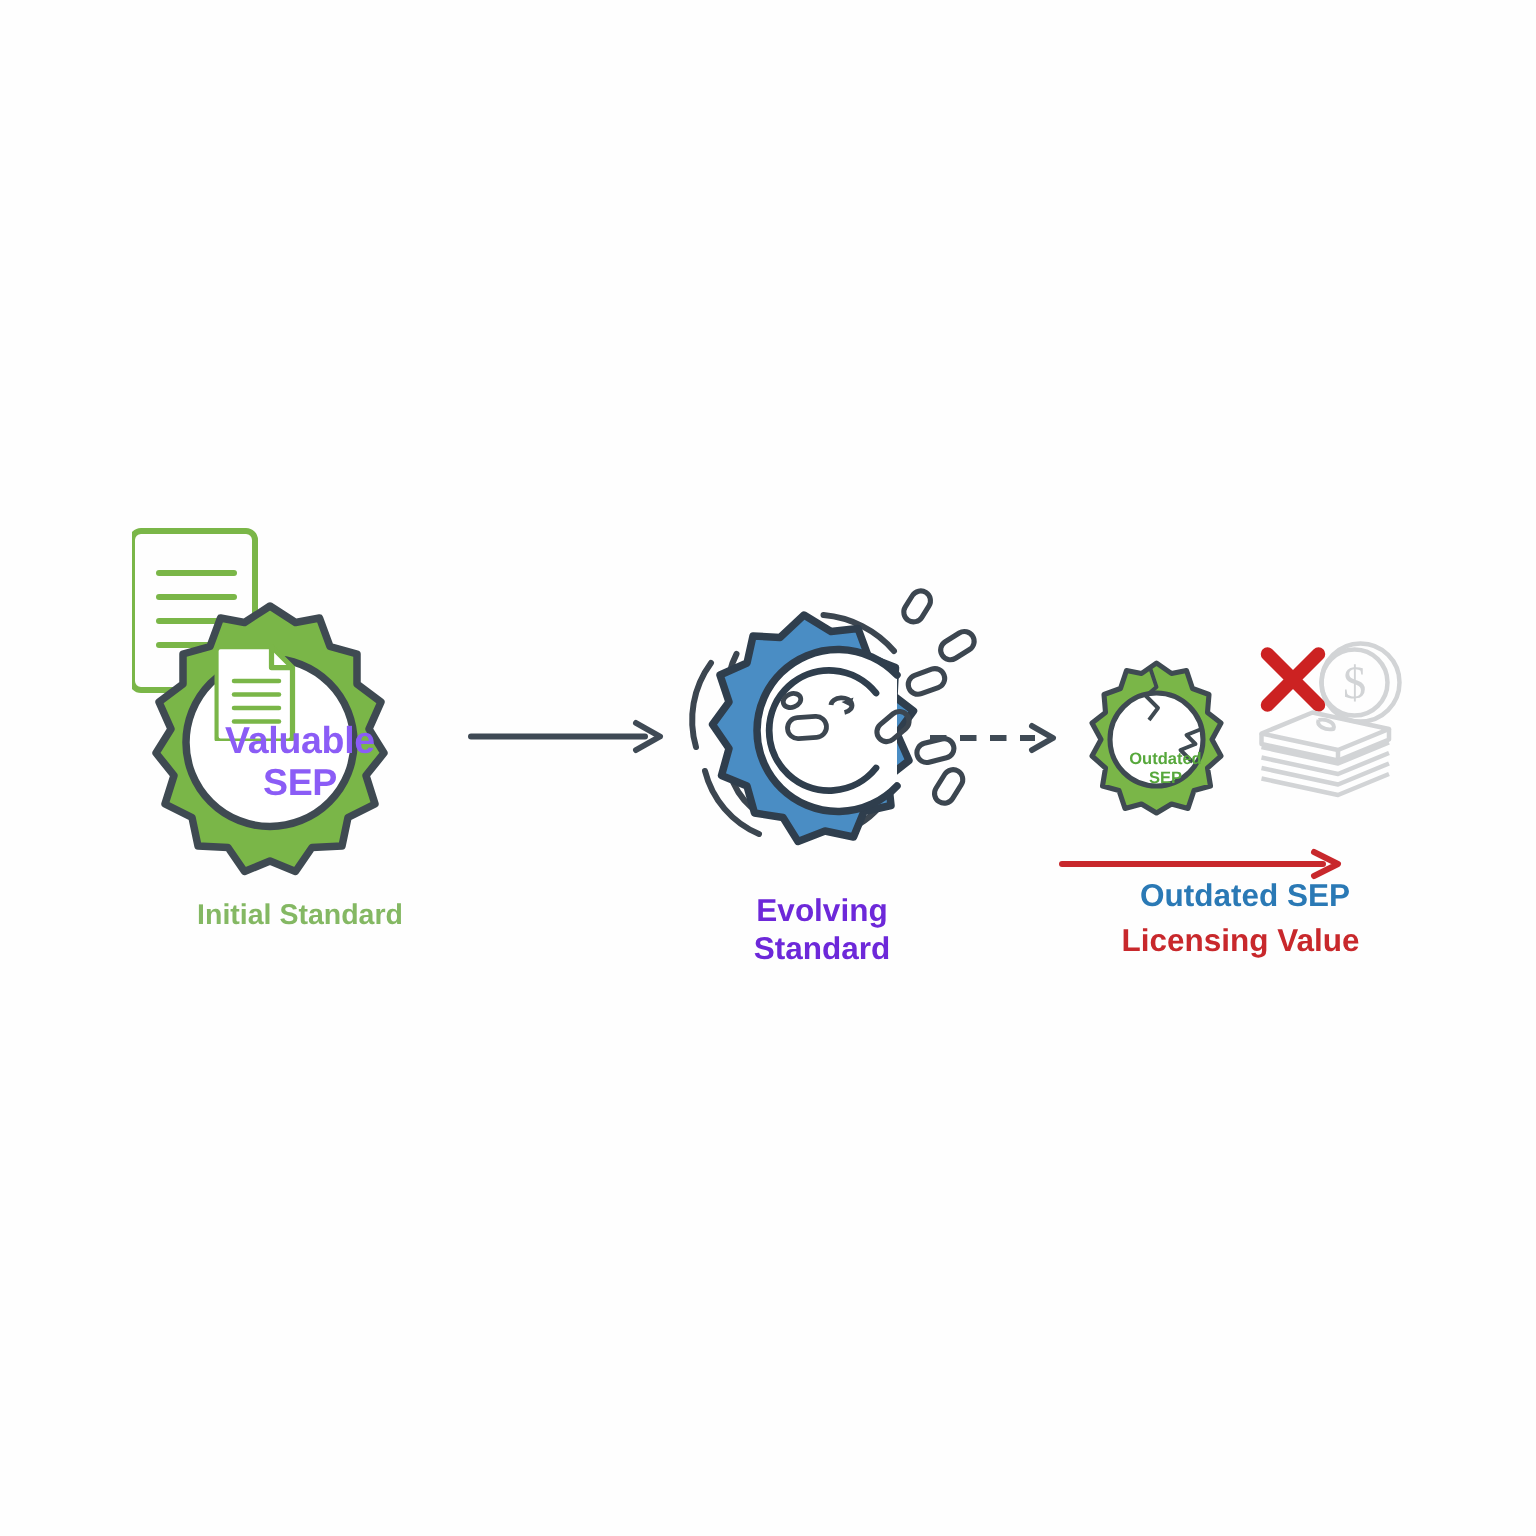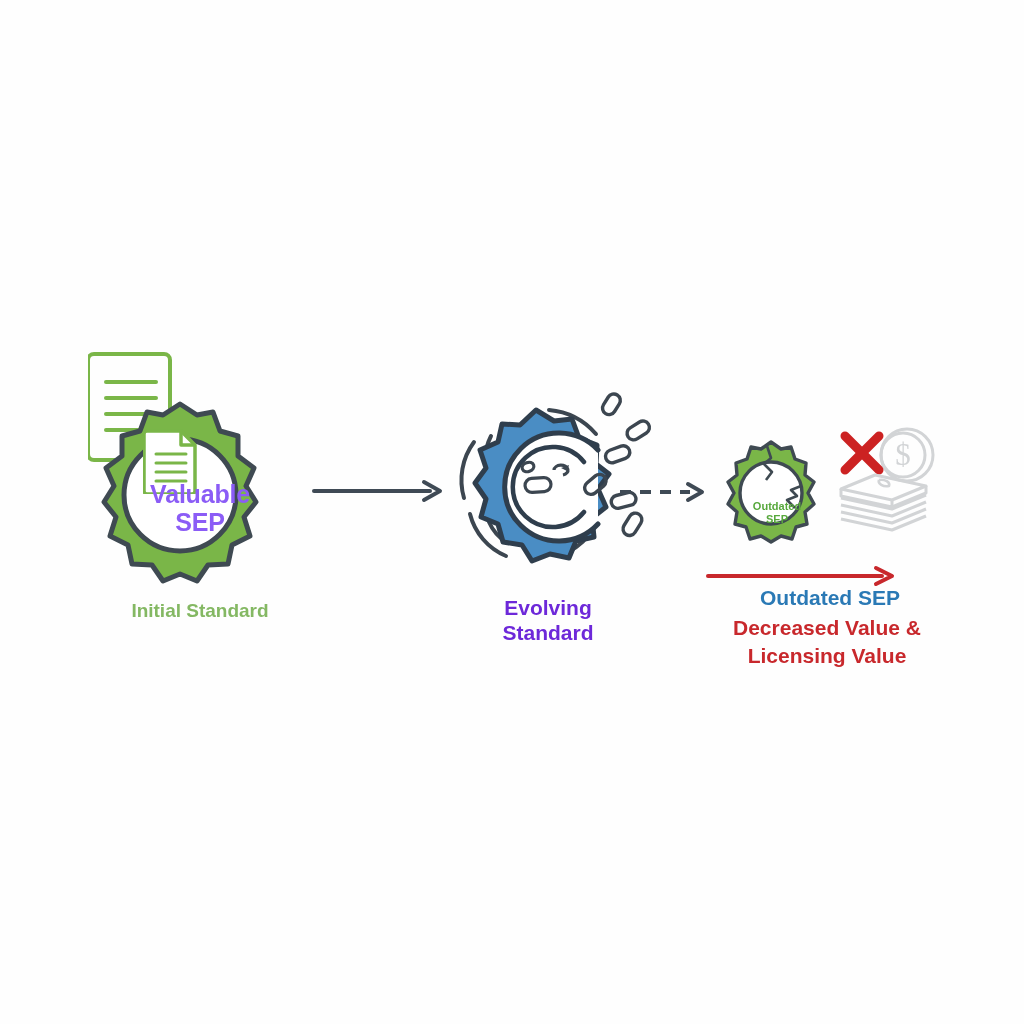--- a/index.html
+++ b/index.html
@@ -276,18 +276,17 @@
     <div id="red-arrow">
       <svg width="196" height="22" viewBox="0 0 196 22">
         <line x1="2" y1="11" x2="176" y2="11" stroke="#c8282c" stroke-width="4" stroke-linecap="round"></line>
         <path d="M170 3 L186 11 L170 19" fill="none" stroke="#c8282c" stroke-width="4" stroke-linecap="round" stroke-linejoin="round"></path>
       </svg>
     </div>
 
     <div id="caption-outdated-sep">Outdated SEP</div>
 
     <div id="caption-decreased">
-      <div class="nowrap">Decreased Value &amp;</div>
       <div class="nowrap">Licensing Value</div>
     </div>
   </div>
 
 </div>
 
 </body></html>

